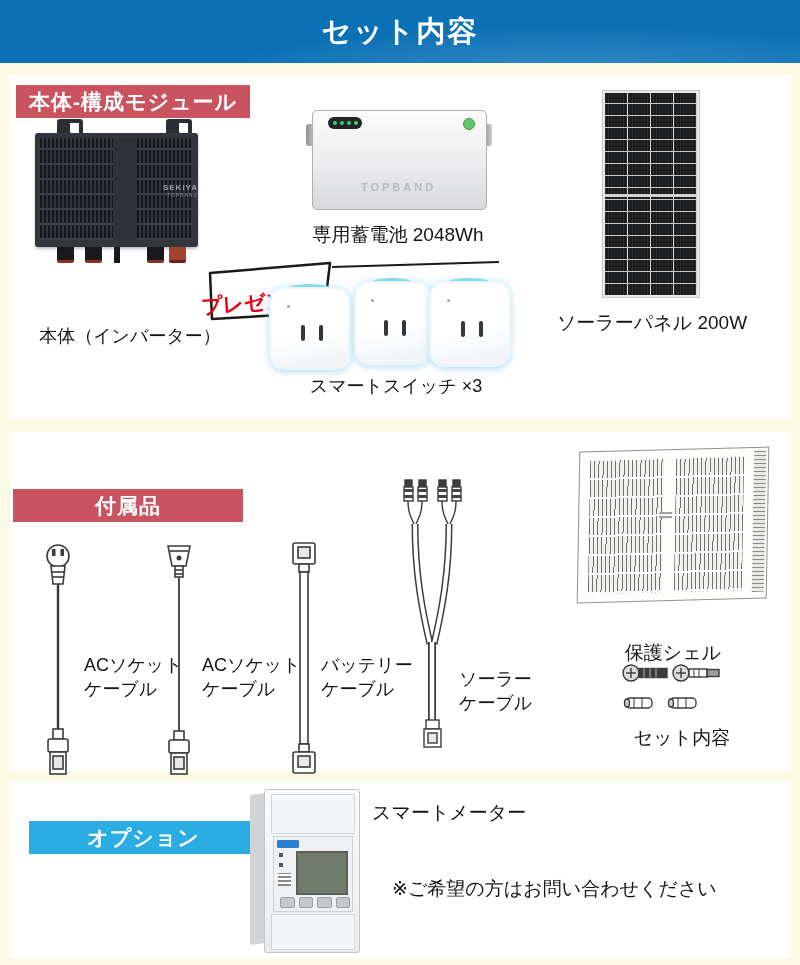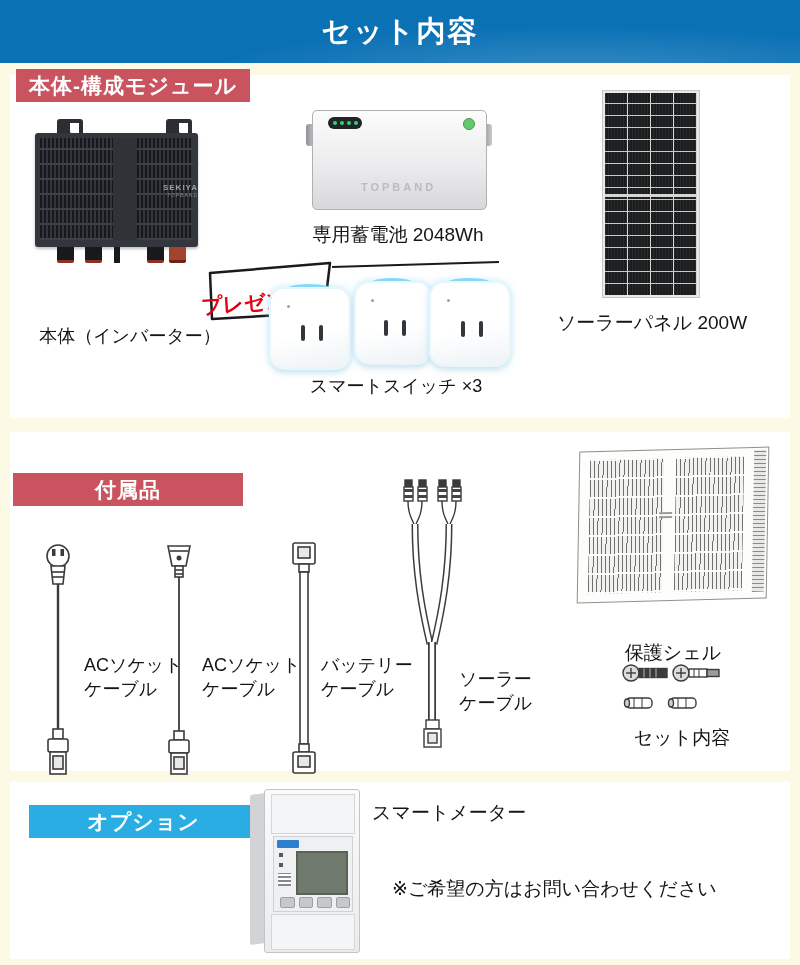--- a/index.html
+++ b/index.html
@@ -18,21 +18,21 @@
   }
   .header .title{color:#fff;font-size:29px;font-weight:bold;letter-spacing:2px;}
   
   .card{background:#ffffff;}
   .card1{left:10px;top:75px;width:780px;height:343px;}
   .card2{left:10px;top:432px;width:780px;height:339px;}
   .card3{left:10px;top:782px;width:780px;height:177px;}
   
   .sec-label{
     height:33px;display:flex;align-items:center;justify-content:center;
-    color:#fff;font-weight:bold;font-size:21px;letter-spacing:1px;
+    color:#fff;font-weight:bold;font-size:21px;letter-spacing:1px;margin-top:16px;
   }
   .sec-red{background:#c9545f;}
   .sec-blue{background:#29ade3;}
   .lab1{left:16px;top:69px;width:234px;}
   .lab2{left:13px;top:473px;width:230px;}
   .lab3{left:29px;top:805px;width:229px;}
   
   .caption{font-size:18px;text-align:center;color:#141414;}
   .caption2{font-size:18px;line-height:24px;color:#141414;}
   

